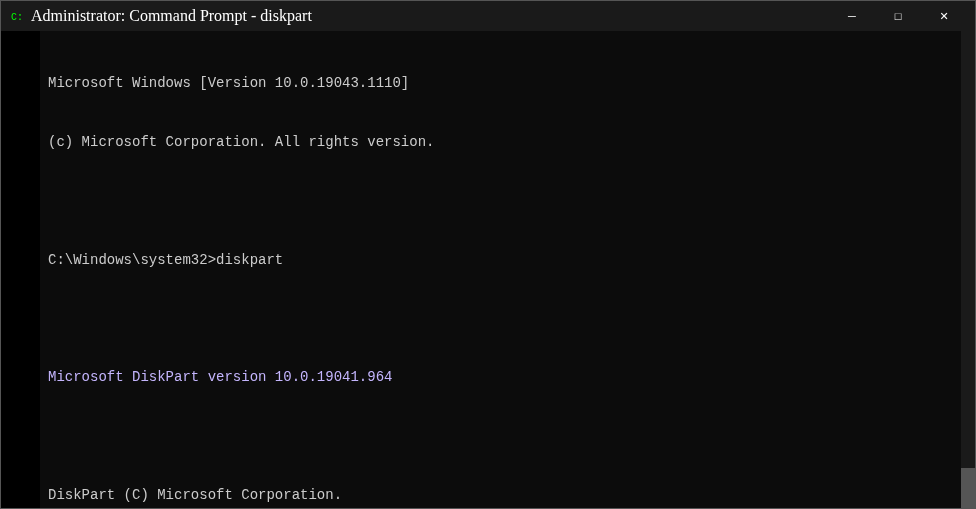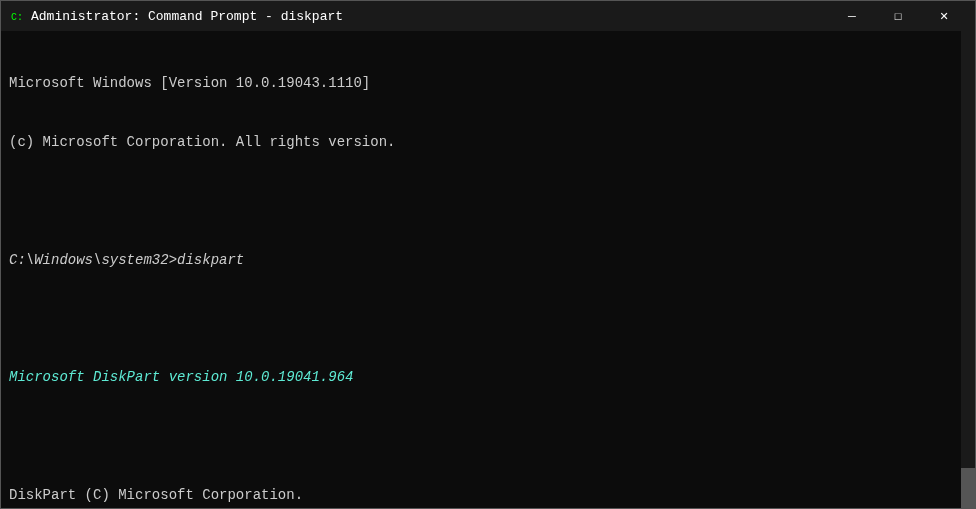--- a/index.html
+++ b/index.html
@@ -49,22 +49,22 @@
       justify-content: center;
     }
 
     .titlebar-icon svg {
       width: 14px;
       height: 14px;
     }
 
     .titlebar-title {
       color: #fff;
-      font-size: 13px;
-      font-family: Liberation Mono, monospace;
+      font-size: 16px;
+      font-family: Liberation Serif, serif;
       text-align: right;
     }
 
     .titlebar-controls {
       display: flex;
       align-items: center;
       gap: 0;
     }
 
     .titlebar-btn {
@@ -80,46 +80,45 @@
       border: none;
       outline: none;
     }
 
     .console-body {
       flex: 1;
       background: #0c0c0c;
       padding: 4px 8px;
       overflow: hidden;
       position: relative;
+      margin-left: 39px;
     }
 
     .console-text {
       color: #cccccc;
       font-size: 14px;
       line-height: 1.4;
       font-family: 'Courier New', Courier, monospace;
       white-space: pre;
     }
 
     .line-version {
       color: #cccccc;
     }
 
     .line-copyright {
       color: #cccccc;
     }
 
     .line-command {
       color: #cccccc;
-      font-style: italic;
     }
 
     .line-diskpart-version {
-      color: #5eead4;
-      font-style: italic;
+      color: #c4b5fd;
     }
 
     @keyframes blink {
       0%, 100% { opacity: 1; }
       50% { opacity: 0; }
     }
 
     .scrollbar {
       position: absolute;
       right: 0;

